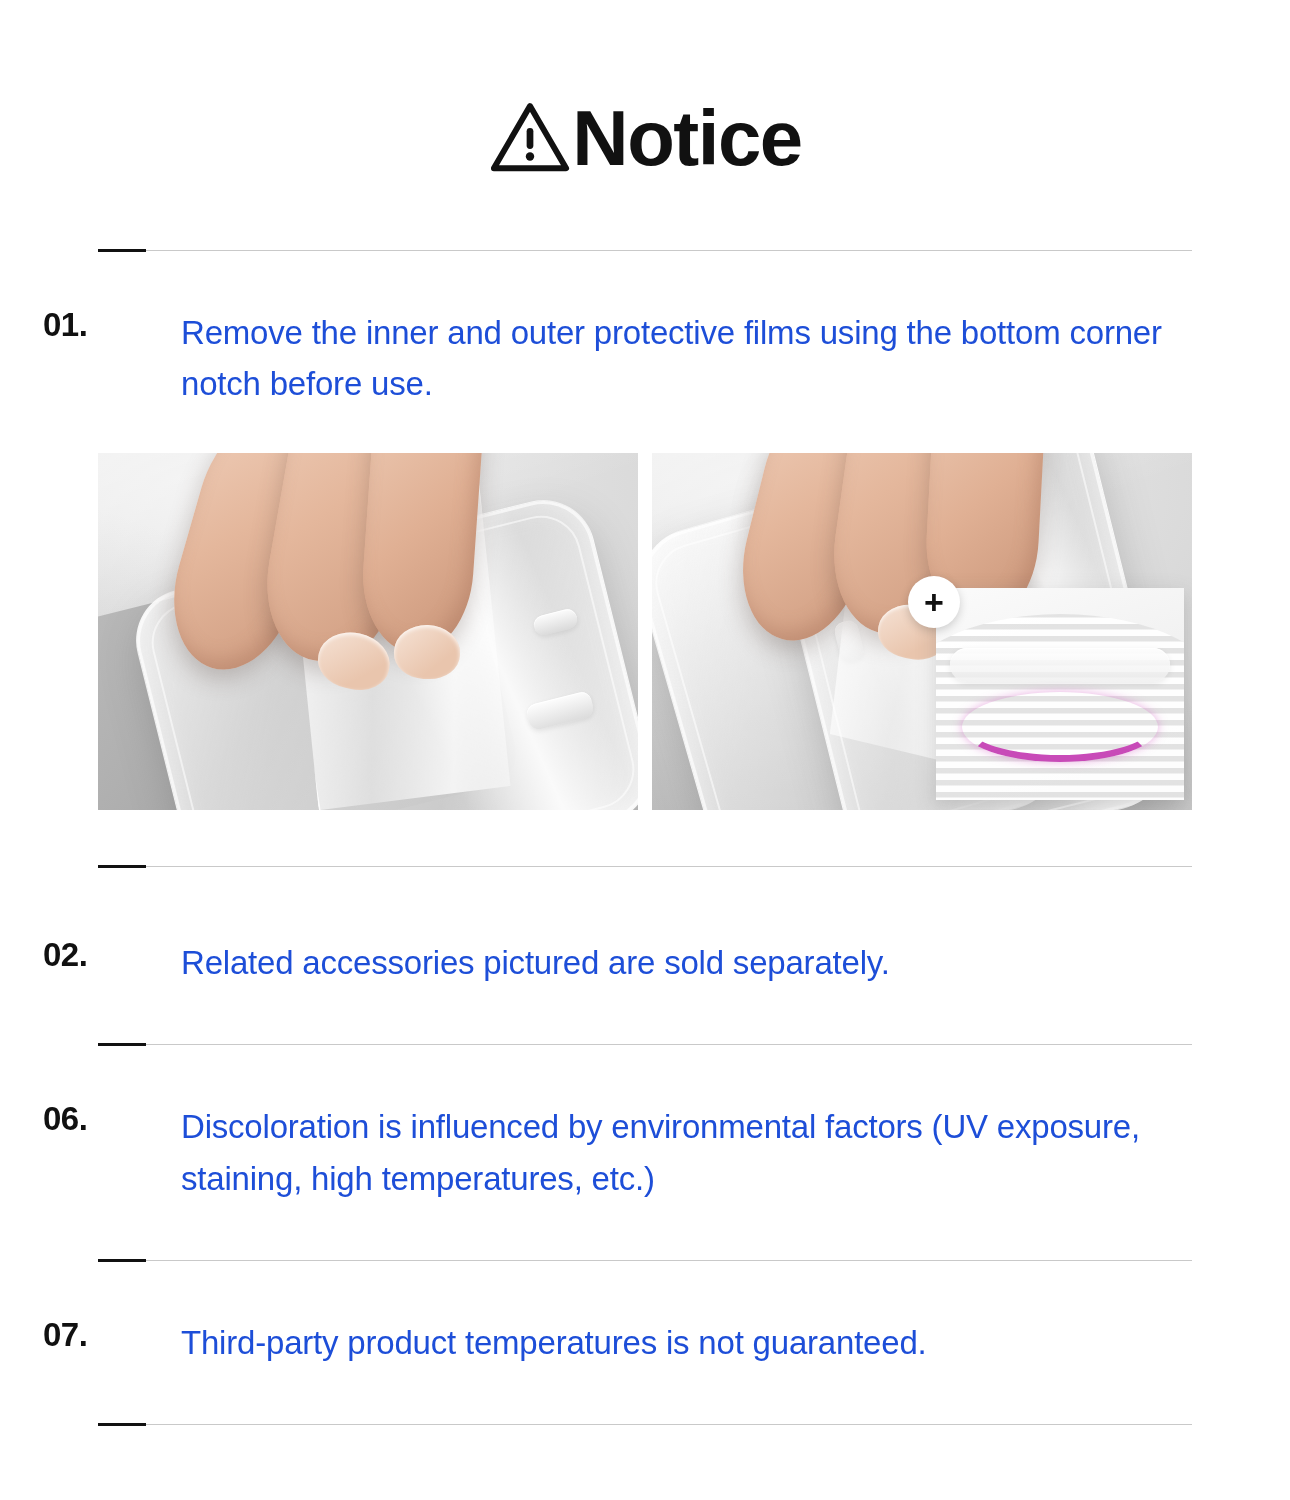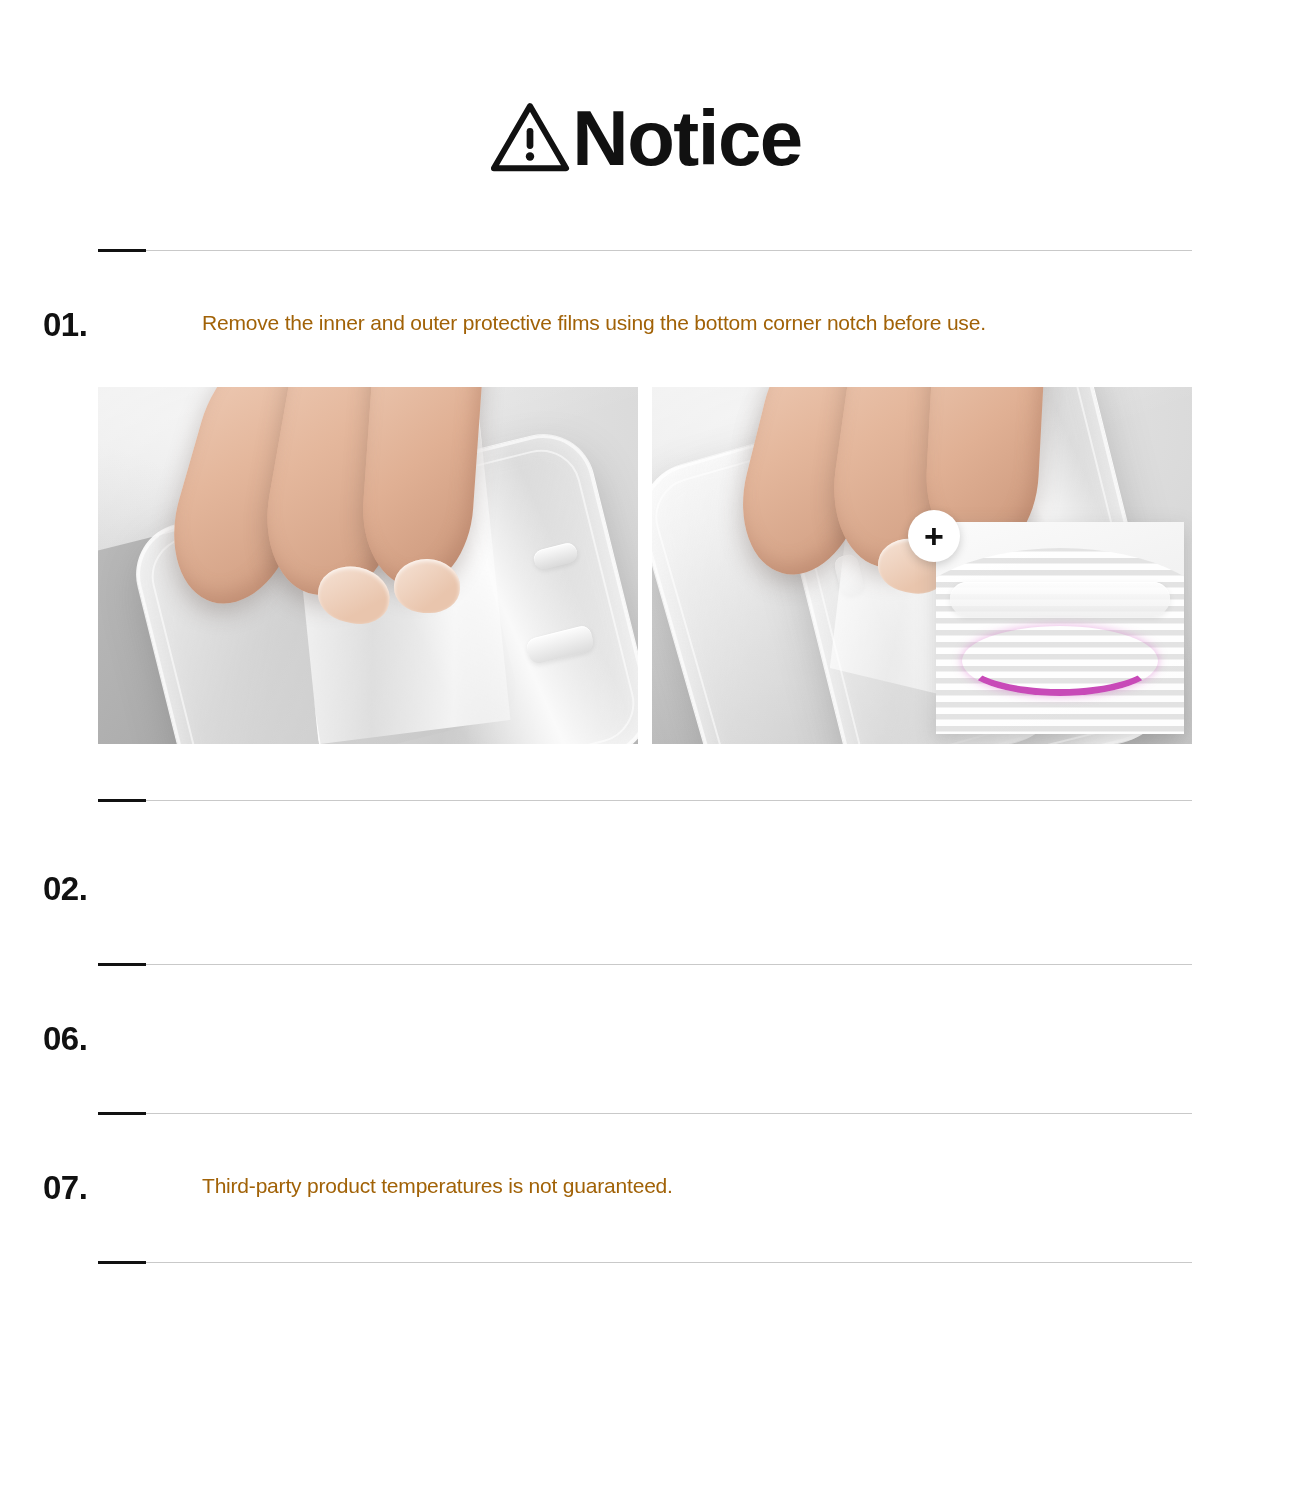--- a/index.html
+++ b/index.html
@@ -68,25 +68,24 @@
   .row-num {
     width: 138px;
     flex: none;
     font-size: 33px;
     font-weight: bold;
     letter-spacing: -0.5px;
     color: #111111;
     line-height: 1.1;
   }
   .row-text {
-    font-size: 21px;
+    font-size: 33px;
     line-height: 1.55;
-    color: #a16207;
+    color: #1d4ed8;
     letter-spacing: -0.2px;
-    margin-left: 21px;
   }
 
   .spacer-56 { height: 56px; }
   .spacer-44 { height: 44px; }
   .spacer-70 { height: 70px; }
 
   
   .photos {
     display: flex;
     gap: 14px;
@@ -406,32 +405,34 @@
 <div class="spacer-56"></div>
 
 <div class="rule-wrap">
     <div class="rule"></div>
   </div>
 
 <div class="spacer-70"></div>
 
 <div class="row">
   <div class="row-num">02.</div>
+  <div class="row-text">Related accessories pictured are sold separately.</div>
 </div>
 
 <div class="spacer-56"></div>
 
 <div class="rule-wrap">
     <div class="rule"></div>
   </div>
 
 <div class="spacer-56"></div>
 
 <div class="row">
   <div class="row-num">06.</div>
+  <div class="row-text">Discoloration is influenced by environmental factors (UV exposure, staining, high temperatures, etc.)</div>
 </div>
 
 <div class="spacer-56"></div>
 
 <div class="rule-wrap">
     <div class="rule"></div>
   </div>
 
 <div class="spacer-56"></div>
 

